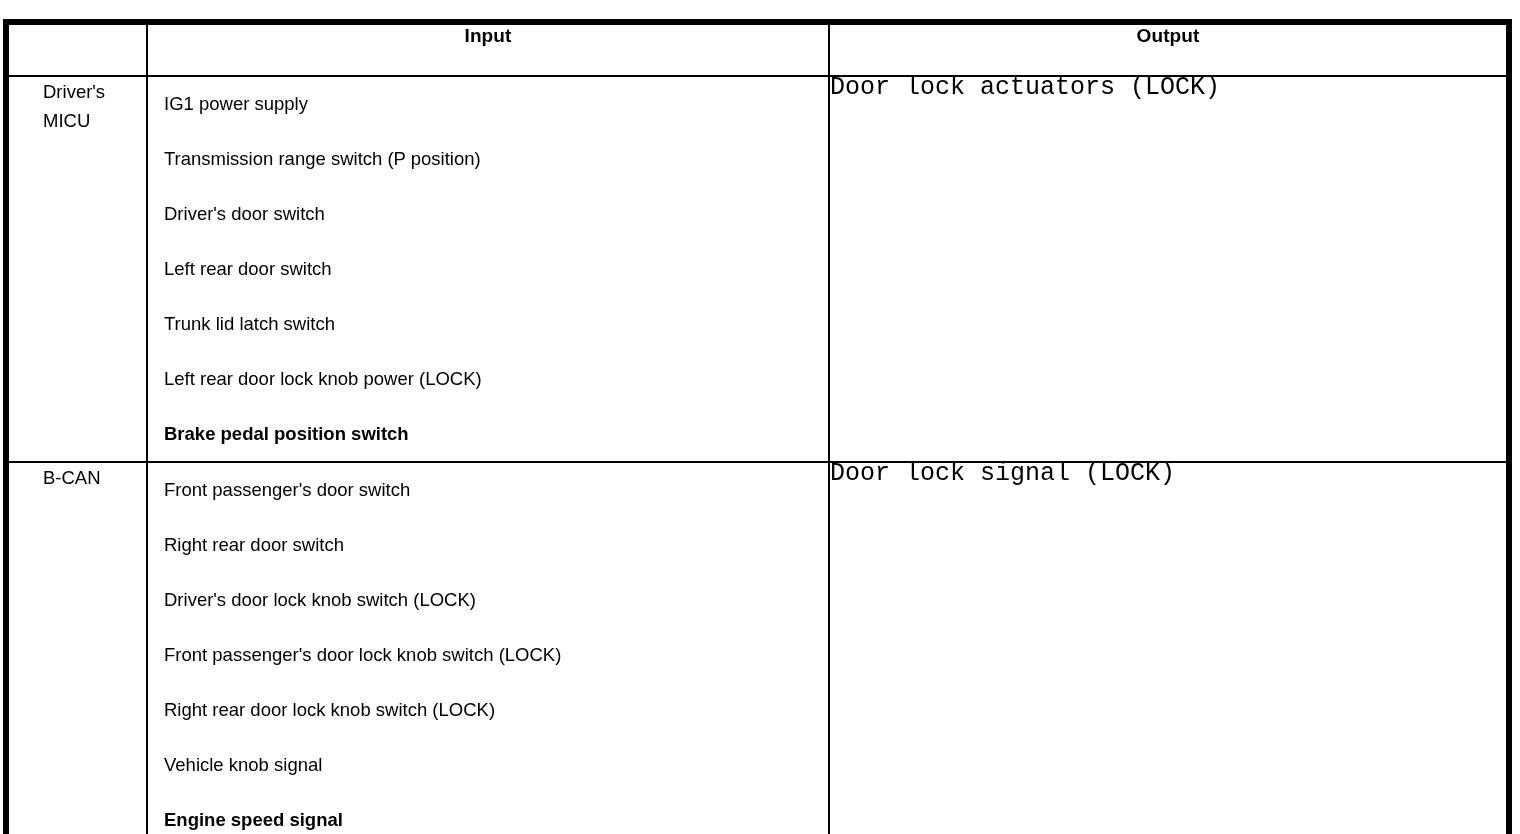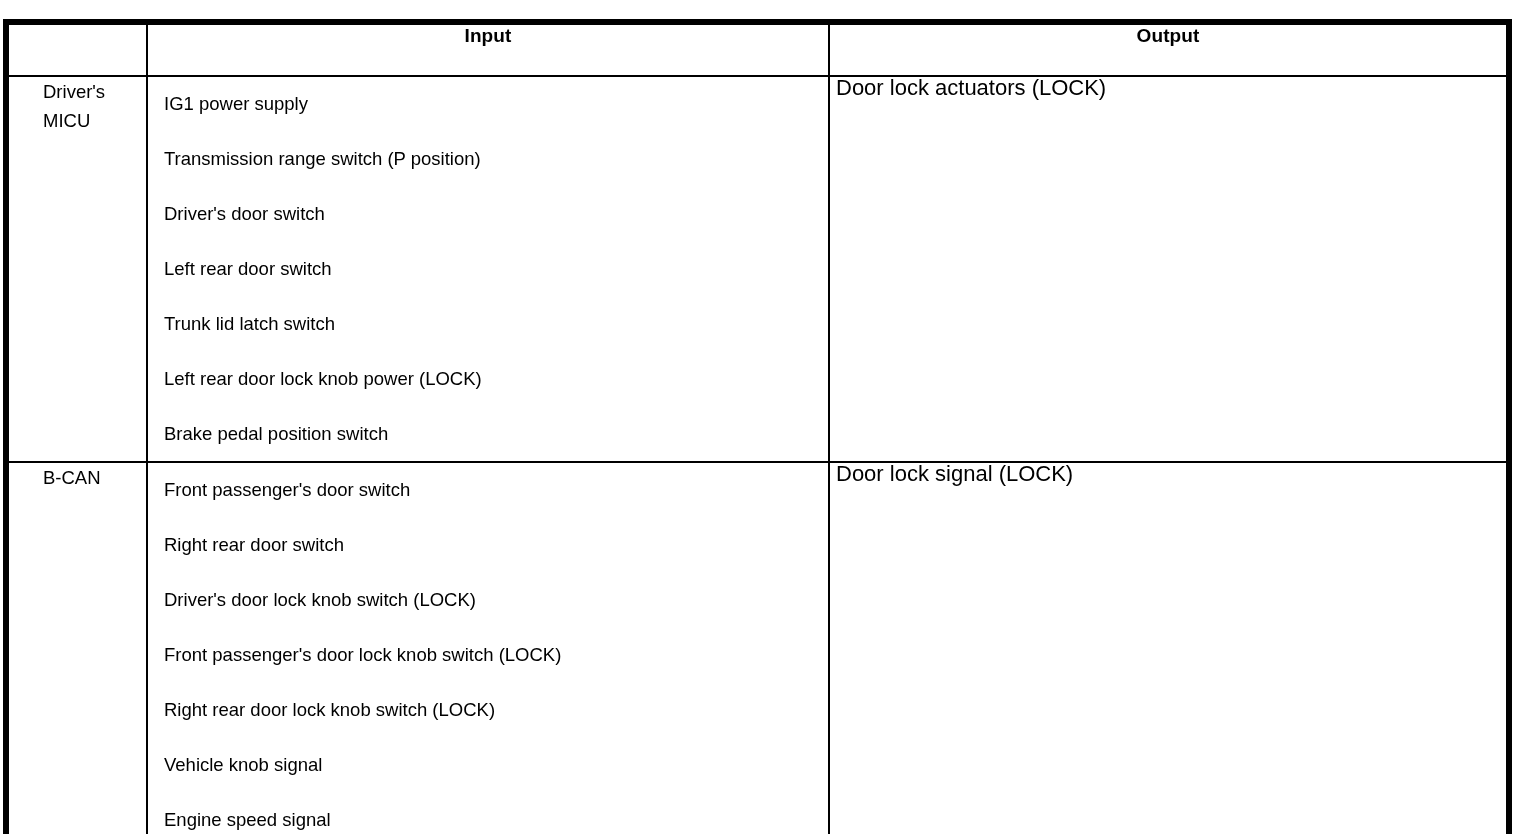--- a/index.html
+++ b/index.html
@@ -88,32 +88,33 @@
     list-style: none;
     margin: 16px;
     padding: 0;
   }
   ul.item-list li {
     font-size: 18.5px;
     line-height: 22px;
     margin: 0 0 33px 0;
     white-space: nowrap;
   }
-  ul.item-list li:last-child { margin-bottom: 0; }
+  ul.item-list li:last-child { margin-bottom: 0; font-weight: bold; }
 
   ul.out-list {
     list-style: none;
     margin: 0;
     padding: 0;
   }
   ul.out-list li {
-    font-size: 22px;
+    font-size: 25px;
     line-height: 22px;
-    margin: 0 0 33px 6px;
+    margin: 0 0 33px 0;
     white-space: nowrap;
+    font-family: Liberation Mono, monospace;
   }
   ul.out-list li:last-child { margin-bottom: 0; }
 
   .sys-label { display: block; margin-left: 34px; }
 </style>
 </head>
 <body>
 
 <div id="table-wrap">
   <table class="io-table">

